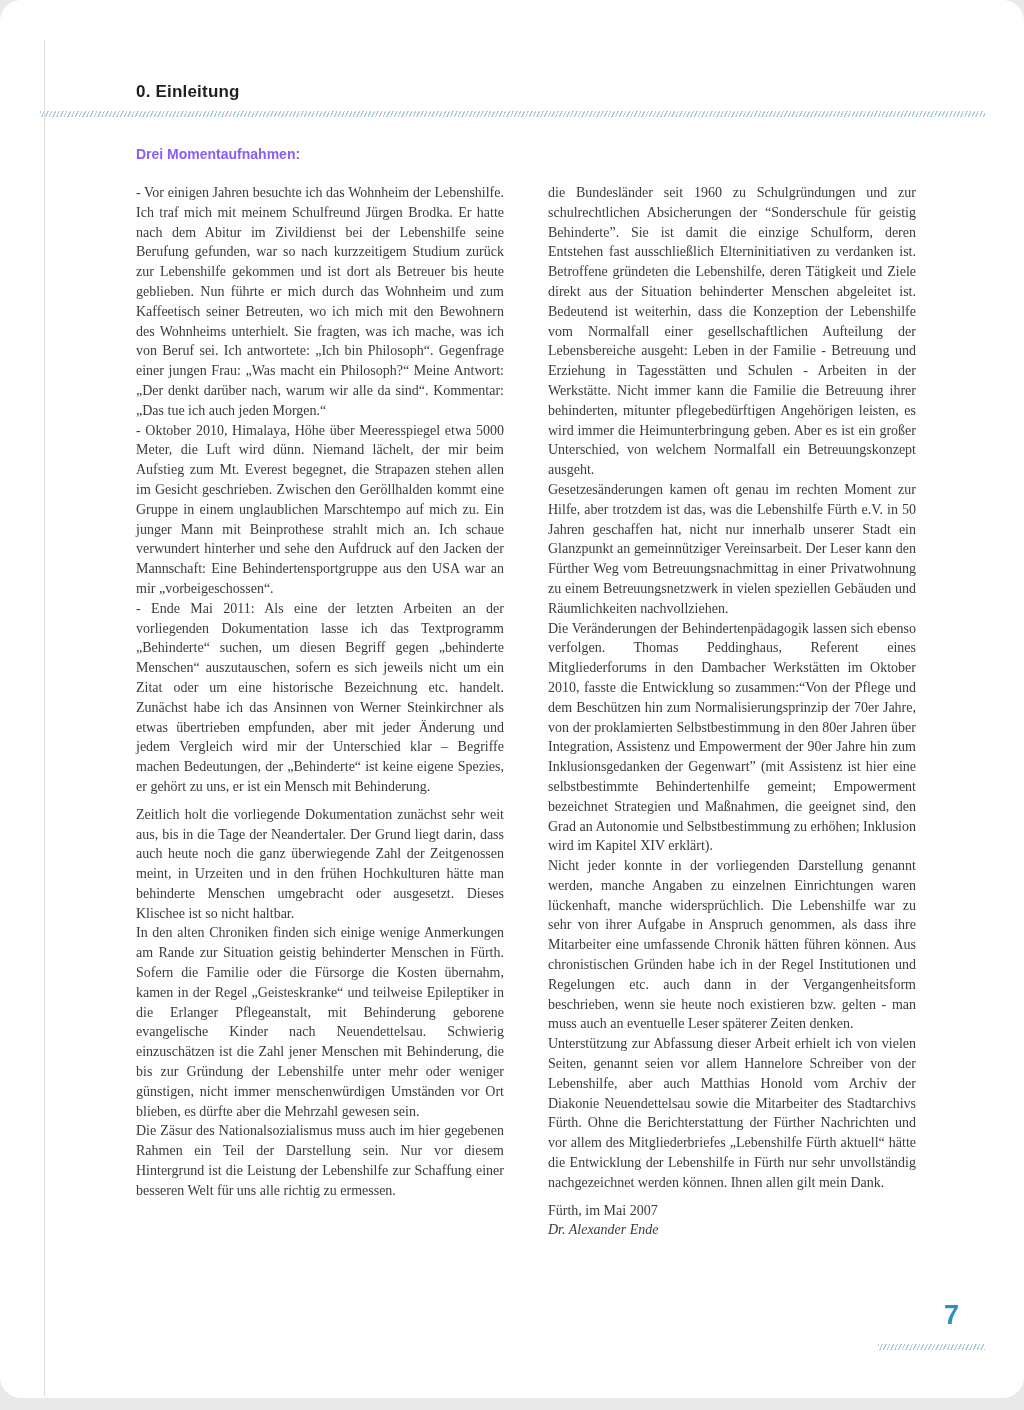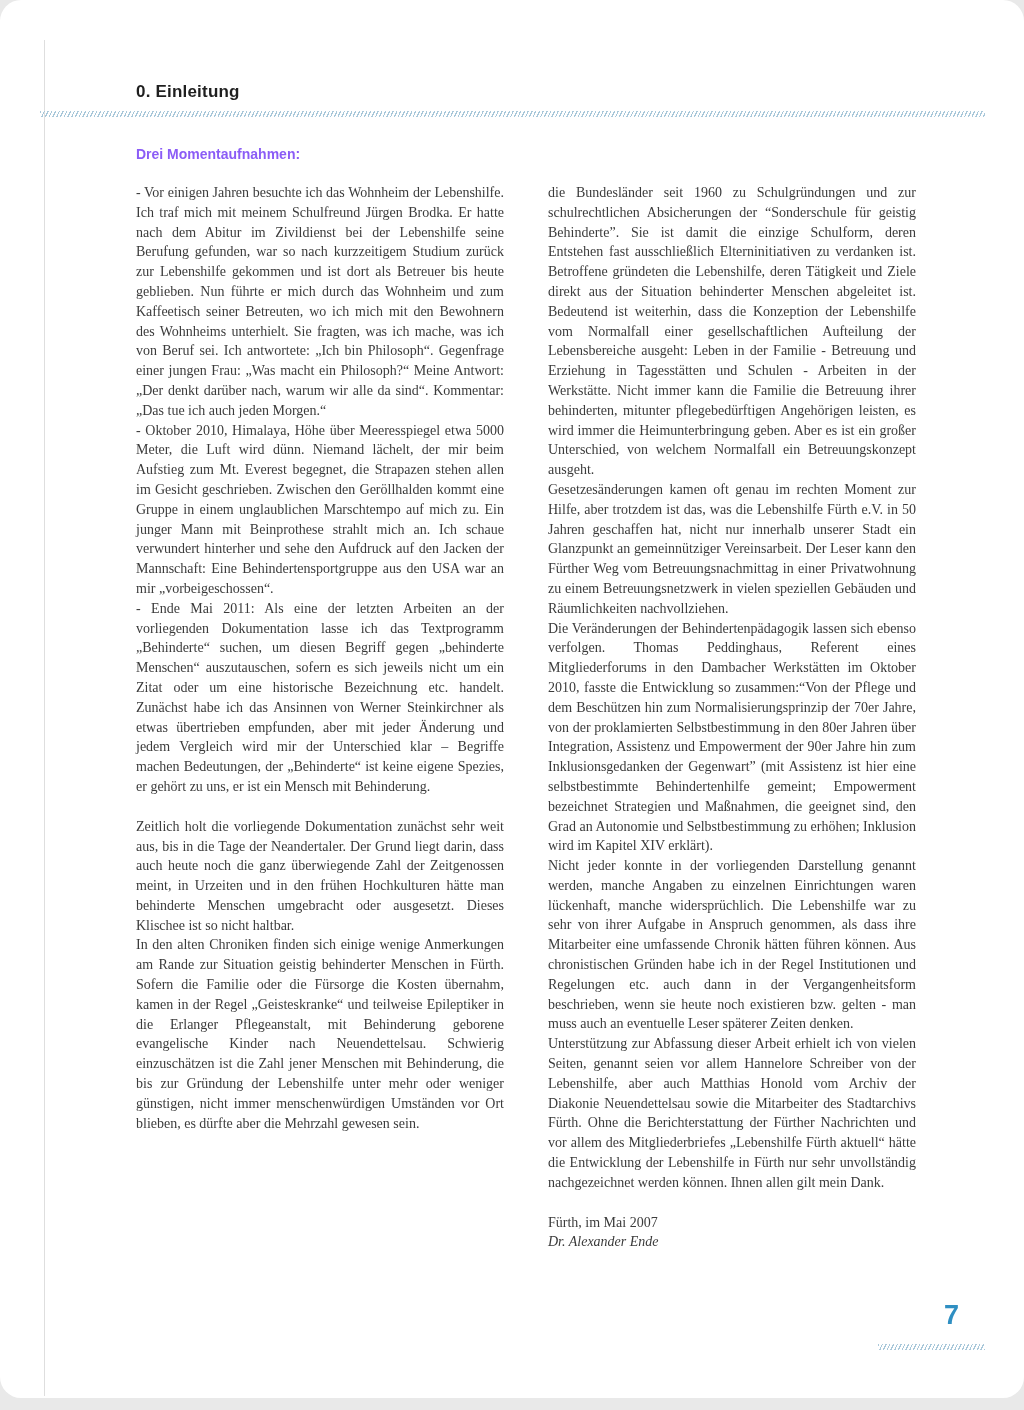--- a/index.html
+++ b/index.html
@@ -40,21 +40,21 @@
   }
   .col{
     width:376px;
     font-size:14px;line-height:19.8px;
     text-align:justify;
     color:#3b3b3b;
     hyphens:auto;
     -webkit-hyphens:auto;
   }
   .col p{margin:0;}
-  .col p.gap{margin-top:20px;}
+  .col p.gap{margin-top:8px;}
   .col p.sig{font-style:italic;}
   .page-number{
     position:absolute;left:944px;top:1300px;
     font-family:"Liberation Sans", sans-serif;
     font-size:27px;font-weight:600;color:#2f8fc2;
   }
   .rule-bottom{
     position:absolute;left:878px;top:1344px;width:107px;height:6px;
   }
 </style>
@@ -71,20 +71,21 @@
 
   <div class="subheading">Drei Momentaufnahmen:</div>
 
   <div class="columns">
     <div class="col">
       <p>- Vor einigen Jahren besuchte ich das Wohnheim der Lebenshilfe. Ich traf mich mit meinem Schulfreund Jürgen Brodka. Er hatte nach dem Abitur im Zivildienst bei der Lebenshilfe seine Berufung gefunden, war so nach kurzzeitigem Studium zurück zur Lebenshilfe gekommen und ist dort als Betreuer bis heute geblieben. Nun führte er mich durch das Wohnheim und zum Kaffeetisch seiner Betreuten, wo ich mich mit den Bewohnern des Wohnheims unterhielt. Sie fragten, was ich mache, was ich von Beruf sei. Ich antwortete: „Ich bin Philosoph“. Gegenfrage einer jungen Frau: „Was macht ein Philosoph?“ Meine Antwort: „Der denkt darüber nach, warum wir alle da sind“. Kommentar: „Das tue ich auch jeden Morgen.“</p>
       <p>- Oktober 2010, Himalaya, Höhe über Meeresspiegel etwa 5000 Meter, die Luft wird dünn. Niemand lächelt, der mir beim Aufstieg zum Mt. Everest begegnet, die Strapazen stehen allen im Gesicht geschrieben. Zwischen den Geröllhalden kommt eine Gruppe in einem unglaublichen Marschtempo auf mich zu. Ein junger Mann mit Beinprothese strahlt mich an. Ich schaue verwundert hinterher und sehe den Aufdruck auf den Jacken der Mannschaft: Eine Behindertensportgruppe aus den USA war an mir „vorbeigeschossen“.</p>
       <p>- Ende Mai 2011: Als eine der letzten Arbeiten an der vorliegenden Dokumentation lasse ich das Textprogramm „Behinderte“ suchen, um diesen Begriff gegen „behinderte Menschen“ auszutauschen, sofern es sich jeweils nicht um ein Zitat oder um eine historische Bezeichnung etc. handelt. Zunächst habe ich das Ansinnen von Werner Steinkirchner als etwas übertrieben empfunden, aber mit jeder Änderung und jedem Vergleich wird mir der Unterschied klar – Begriffe machen Bedeutungen, der „Behinderte“ ist keine eigene Spezies, er gehört zu uns, er ist ein Mensch mit Behinderung.</p>
       <p class="gap">Zeitlich holt die vorliegende Dokumentation zunächst sehr weit aus, bis in die Tage der Neandertaler. Der Grund liegt darin, dass auch heute noch die ganz überwiegende Zahl der Zeitgenossen meint, in Urzeiten und in den frühen Hochkulturen hätte man behinderte Menschen umgebracht oder ausgesetzt. Dieses Klischee ist so nicht haltbar.</p>
       <p>In den alten Chroniken finden sich einige wenige Anmerkungen am Rande zur Situation geistig behinderter Menschen in Fürth. Sofern die Familie oder die Fürsorge die Kosten übernahm, kamen in der Regel „Geisteskranke“ und teilweise Epileptiker in die Erlanger Pflegeanstalt, mit Behinderung geborene evangelische Kinder nach Neuendettelsau. Schwierig einzuschätzen ist die Zahl jener Menschen mit Behinderung, die bis zur Gründung der Lebenshilfe unter mehr oder weniger günstigen, nicht immer menschenwürdigen Umständen vor Ort blieben, es dürfte aber die Mehrzahl gewesen sein.</p>
+      <p>Die Zäsur des Nationalsozialismus muss auch im hier gegebenen Rahmen ein Teil der Darstellung sein. Nur vor diesem Hintergrund ist die Leistung der Lebenshilfe zur Schaffung einer besseren Welt für uns alle richtig zu ermessen.</p>
     </div>
     <div class="col">
       <p>die Bundesländer seit 1960 zu Schulgründungen und zur schulrechtlichen Absicherungen der “Sonderschule für geistig Behinderte”. Sie ist damit die einzige Schulform, deren Entstehen fast ausschließlich Elterninitiativen zu verdanken ist. Betroffene gründeten die Lebenshilfe, deren Tätigkeit und Ziele direkt aus der Situation behinderter Menschen abgeleitet ist. Bedeutend ist weiterhin, dass die Konzeption der Lebenshilfe vom Normalfall einer gesellschaftlichen Aufteilung der Lebensbereiche ausgeht: Leben in der Familie - Betreuung und Erziehung in Tagesstätten und Schulen - Arbeiten in der Werkstätte. Nicht immer kann die Familie die Betreuung ihrer behinderten, mitunter pflegebedürftigen Angehörigen leisten, es wird immer die Heimunterbringung geben. Aber es ist ein großer Unterschied, von welchem Normalfall ein Betreuungskonzept ausgeht.</p>
       <p>Gesetzesänderungen kamen oft genau im rechten Moment zur Hilfe, aber trotzdem ist das, was die Lebenshilfe Fürth e.V. in 50 Jahren geschaffen hat, nicht nur innerhalb unserer Stadt ein Glanzpunkt an gemeinnütziger Vereinsarbeit. Der Leser kann den Fürther Weg vom Betreuungsnachmittag in einer Privatwohnung zu einem Betreuungsnetzwerk in vielen speziellen Gebäuden und Räumlichkeiten nachvollziehen.</p>
       <p>Die Veränderungen der Behindertenpädagogik lassen sich ebenso verfolgen. Thomas Peddinghaus, Referent eines Mitgliederforums in den Dambacher Werkstätten im Oktober 2010, fasste die Entwicklung so zusammen:“Von der Pflege und dem Beschützen hin zum Normalisierungsprinzip der 70er Jahre, von der proklamierten Selbstbestimmung in den 80er Jahren über Integration, Assistenz und Empowerment der 90er Jahre hin zum Inklusionsgedanken der Gegenwart” (mit Assistenz ist hier eine selbstbestimmte Behindertenhilfe gemeint; Empowerment bezeichnet Strategien und Maßnahmen, die geeignet sind, den Grad an Autonomie und Selbstbestimmung zu erhöhen; Inklusion wird im Kapitel XIV erklärt).</p>
       <p>Nicht jeder konnte in der vorliegenden Darstellung genannt werden, manche Angaben zu einzelnen Einrichtungen waren lückenhaft, manche widersprüchlich. Die Lebenshilfe war zu sehr von ihrer Aufgabe in Anspruch genommen, als dass ihre Mitarbeiter eine umfassende Chronik hätten führen können. Aus chronistischen Gründen habe ich in der Regel Institutionen und Regelungen etc. auch dann in der Vergangenheitsform beschrieben, wenn sie heute noch existieren bzw. gelten - man muss auch an eventuelle Leser späterer Zeiten denken.</p>
       <p>Unterstützung zur Abfassung dieser Arbeit erhielt ich von vielen Seiten, genannt seien vor allem Hannelore Schreiber von der Lebenshilfe, aber auch Matthias Honold vom Archiv der Diakonie Neuendettelsau sowie die Mitarbeiter des Stadtarchivs Fürth. Ohne die Berichterstattung der Fürther Nachrichten und vor allem des Mitgliederbriefes „Lebenshilfe Fürth aktuell“ hätte die Entwicklung der Lebenshilfe in Fürth nur sehr unvollständig nachgezeichnet werden können. Ihnen allen gilt mein Dank.</p>
       <p class="gap">Fürth, im Mai 2007</p>
       <p class="sig">Dr. Alexander Ende</p>
     </div>

